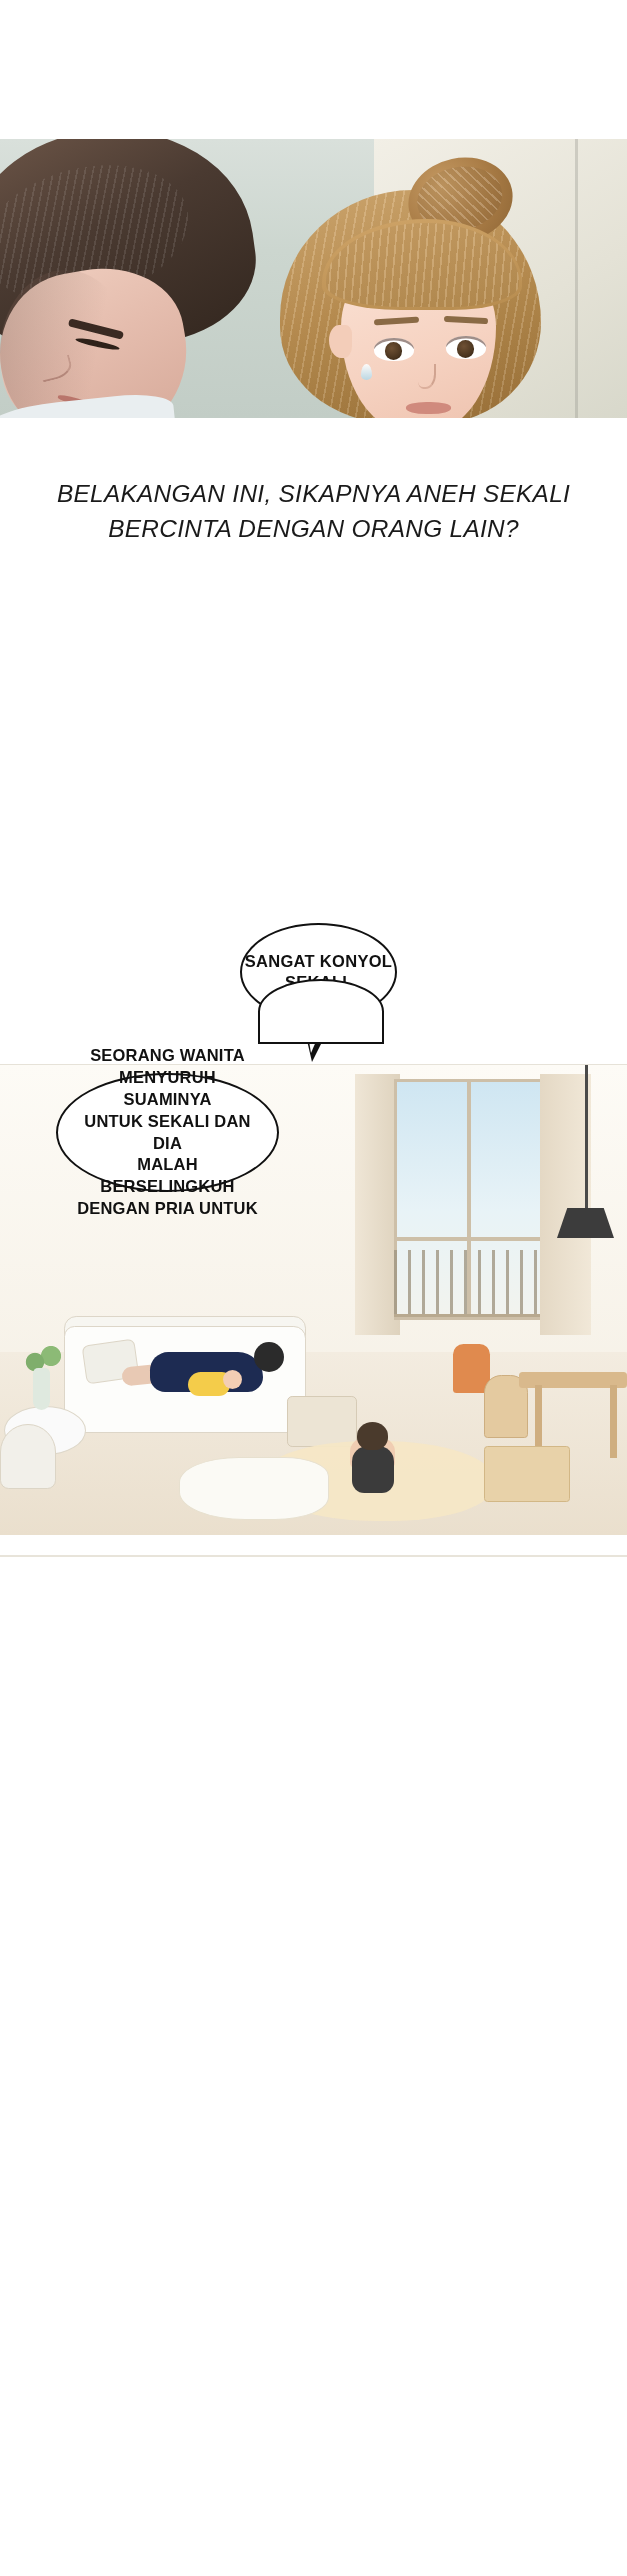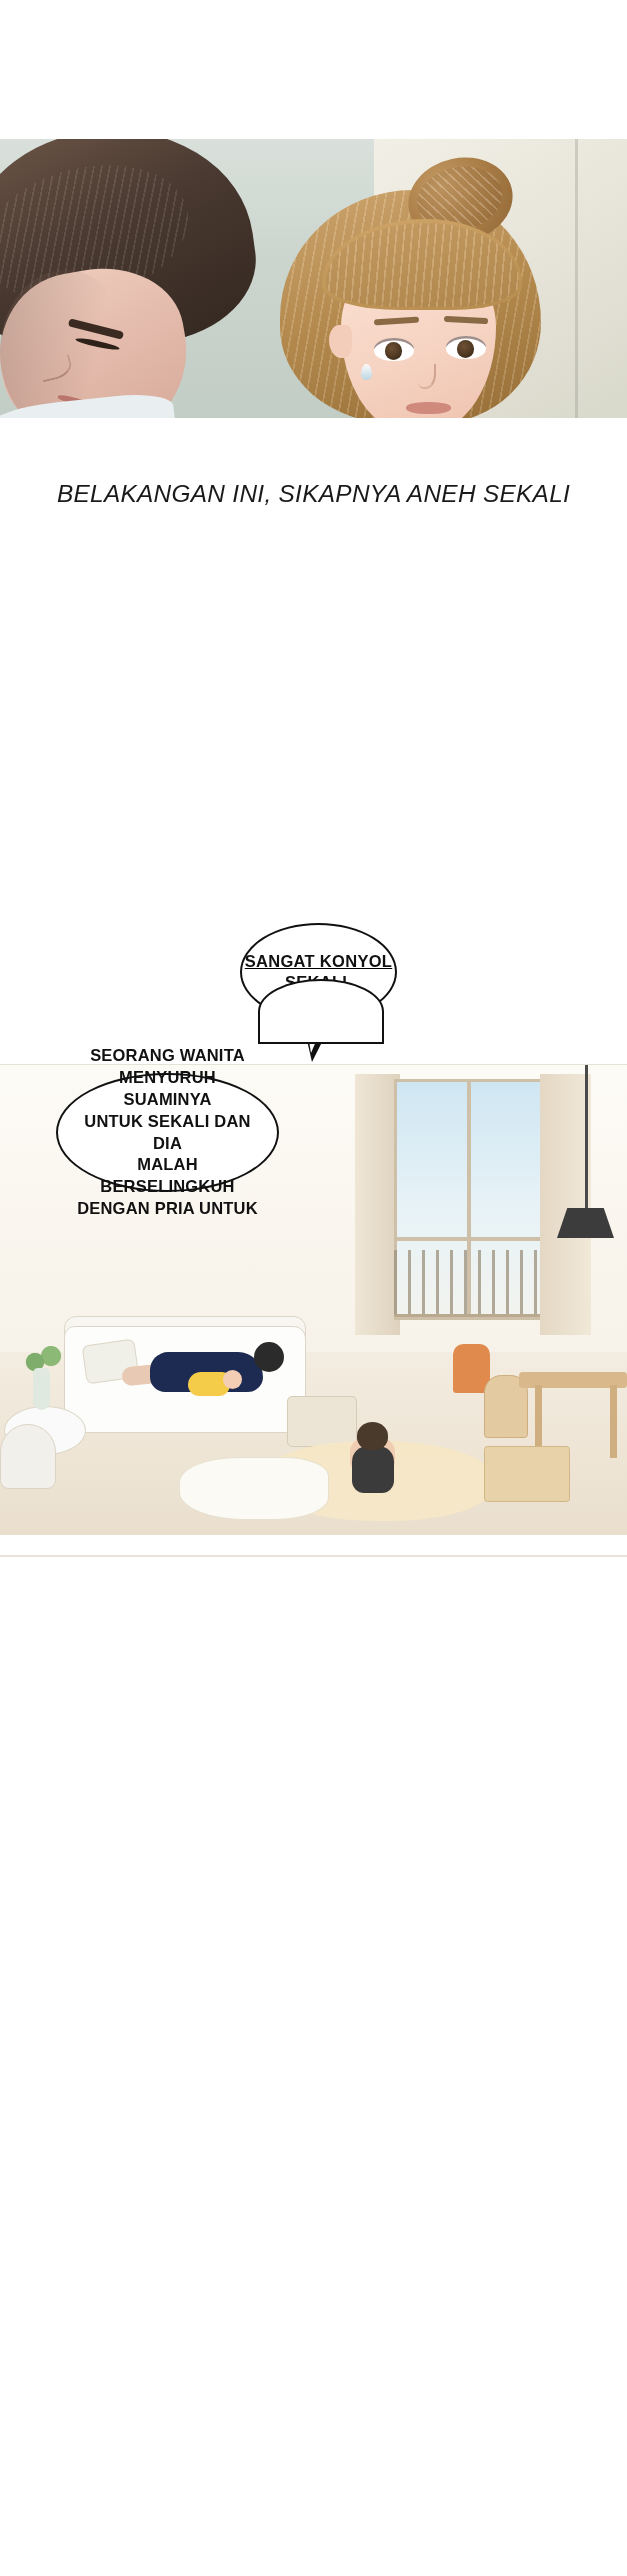--- a/index.html
+++ b/index.html
@@ -232,21 +232,20 @@
   
   .bubble-1 {
     position: absolute;
     left: 240px; top: 923px;
     width: 153px; height: 94px;
     background: #ffffff;
     border: 2.6px solid #111111;
     border-radius: 50%;
     display: flex; align-items: center; justify-content: center;
     text-align: center;
-    text-decoration: underline;
   }
   .bubble-1 .txt {
     font-size: 16.5px; font-weight: 700; line-height: 1.3;
     color: #111; letter-spacing: 0.3px;
   }
   .bubble-1-tail {
     position: absolute;
     left: 300px; top: 1010px;
     width: 0; height: 0;
     border-left: 12.2px solid transparent;
@@ -559,20 +558,21 @@
     <div class="p1-eye-l"></div>
     <div class="p1-eye-r"></div>
     <div class="p1-nose"></div>
     <div class="p1-mouth"></div>
     <div class="p1-sweat"></div>
 
   </div>
 
   <div class="narration">
     <div>BELAKANGAN INI, SIKAPNYA ANEH SEKALI</div>
+    <div>BERCINTA DENGAN ORANG LAIN?</div>
   </div>
 
   <div class="bubble-1">
     <div class="txt">
         <div>SANGAT KONYOL</div>
         <div>SEKALI,</div>
       </div>
   </div>
   <div class="bubble-1-tail"></div>
 

